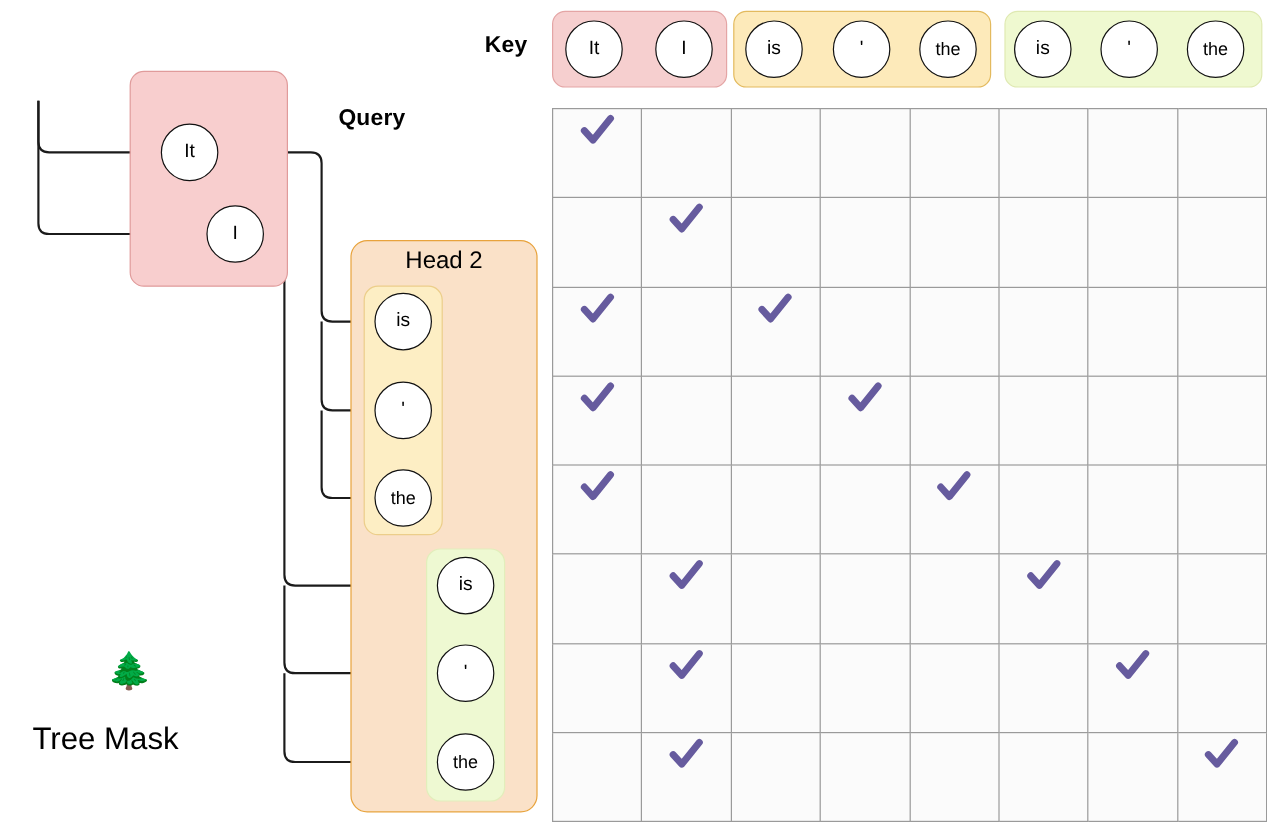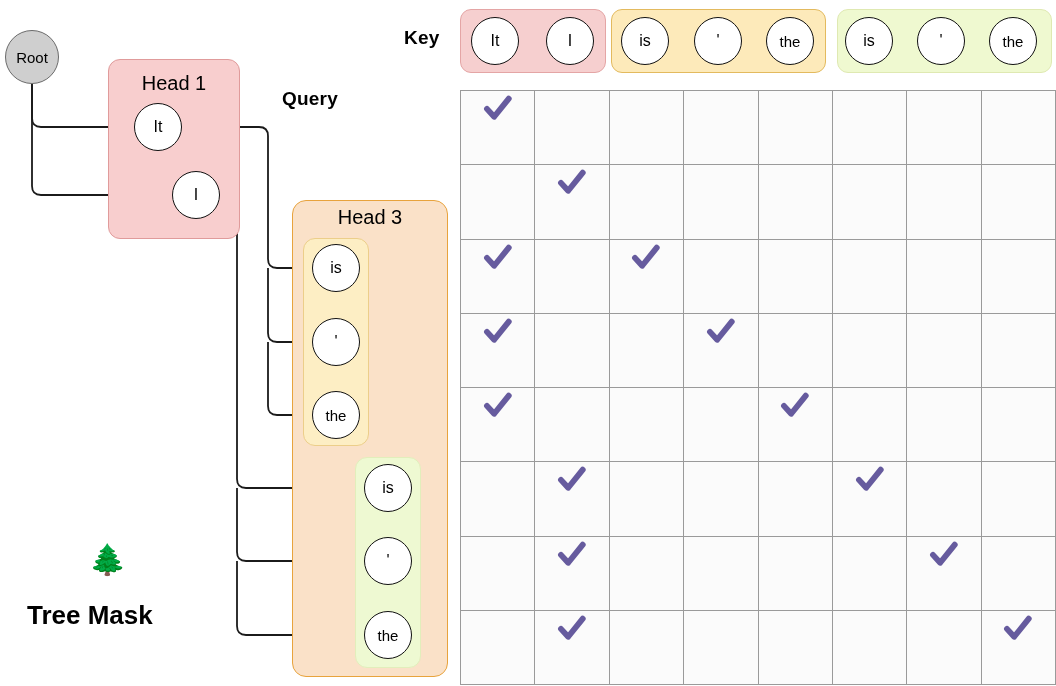--- a/index.html
+++ b/index.html
@@ -3,21 +3,21 @@
 <meta charset="utf-8">
 <style>
   html,body{margin:0;padding:0;background:#ffffff;}
   body{width:1056px;height:686px;font-family:"Liberation Sans",sans-serif;overflow:hidden;}
   #root-canvas{position:relative;width:1056px;height:686px;}
   .abs{position:absolute;}
 
   
   .hdr-label{font-weight:bold;font-size:19px;color:#000;letter-spacing:0.2px;white-space:nowrap;}
   .box-title{font-size:20px;color:#000;text-align:center;white-space:nowrap;}
-  .treemask-label{font-weight:bold;font-size:26px;color:#000;white-space:nowrap;}
+  .treemask-label{font-weight:normal;font-size:26px;color:#000;white-space:nowrap;}
   .tree-emoji{font-size:30px;line-height:1;text-align:center;}
 
   
   .node{border-radius:50%;background:#ffffff;border:1.6px solid #111;
         display:flex;align-items:center;justify-content:center;
         font-size:16px;color:#000;box-sizing:border-box;}
   .node.small{font-size:15px;}
   .node.root{background:#cfcfcf;border:1.6px solid #6b6b6b;font-size:15px;}
 
   
@@ -78,29 +78,27 @@
   <div class="abs node" style="left:694px;top:17px;width:48px;height:48px;">'</div>
   <div class="abs node small" style="left:766px;top:17px;width:48px;height:48px;">the</div>
 
   <div class="abs gbox gbox-green" style="left:837px;top:9px;width:215px;height:64px;"></div>
   <div class="abs node" style="left:845px;top:17px;width:48px;height:48px;">is</div>
   <div class="abs node" style="left:917px;top:17px;width:48px;height:48px;">'</div>
   <div class="abs node small" style="left:989px;top:17px;width:48px;height:48px;">the</div>
 
   <div class="abs hdr-label" style="left:262px;top:88px;margin-left:20px;">Query</div>
 
-  <div class="abs node root" style="left:5px;top:30px;width:54px;height:54px;">Root</div>
 
   <div class="abs head1-box" style="left:108px;top:59px;width:132px;height:180px;"></div>
-  <div class="abs box-title" style="left:108px;top:72px;width:132px;">Head 1</div>
   <div class="abs node" style="left:134px;top:103px;width:48px;height:48px;">It</div>
   <div class="abs node" style="left:172px;top:171px;width:48px;height:48px;">I</div>
 
   <div class="abs head2-box" style="left:292px;top:200px;width:156px;height:477px;"></div>
-  <div class="abs box-title" style="left:292px;top:206px;width:156px;">Head 3</div>
+  <div class="abs box-title" style="left:292px;top:206px;width:156px;">Head 2</div>
 
   <div class="abs sub-yellow" style="left:303px;top:238px;width:66px;height:208px;"></div>
   <div class="abs node" style="left:312px;top:244px;width:48px;height:48px;">is</div>
   <div class="abs node" style="left:312px;top:318px;width:48px;height:48px;">'</div>
   <div class="abs node small" style="left:312px;top:391px;width:48px;height:48px;">the</div>
 
   <div class="abs sub-green" style="left:355px;top:457px;width:66px;height:211px;"></div>
   <div class="abs node" style="left:364px;top:464px;width:48px;height:48px;">is</div>
   <div class="abs node" style="left:364px;top:537px;width:48px;height:48px;">'</div>
   <div class="abs node small" style="left:364px;top:611px;width:48px;height:48px;">the</div>

